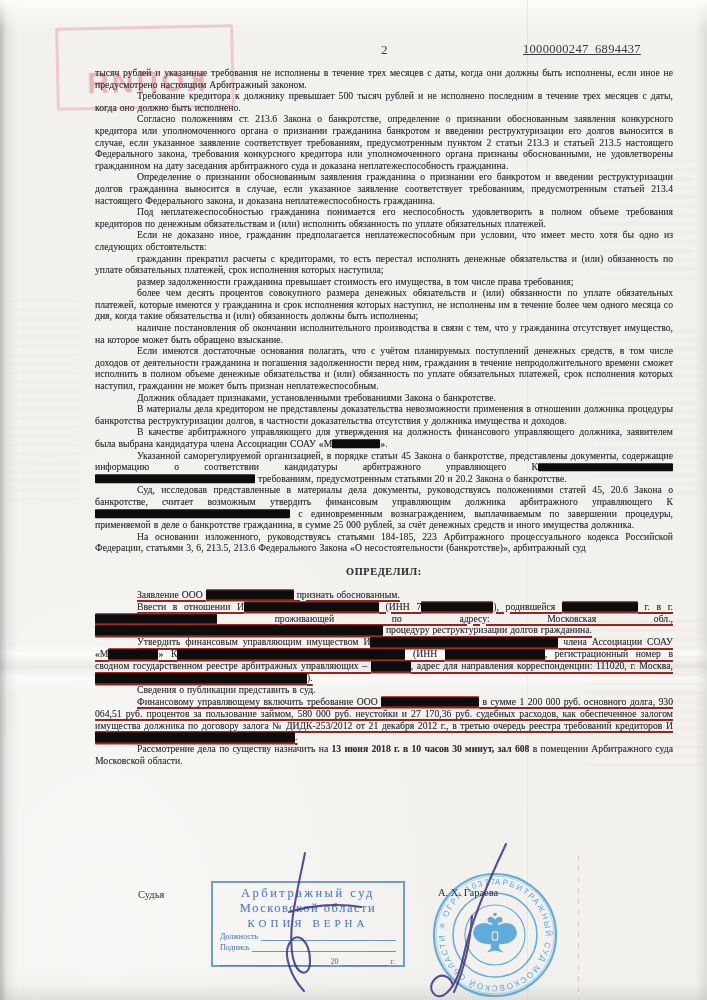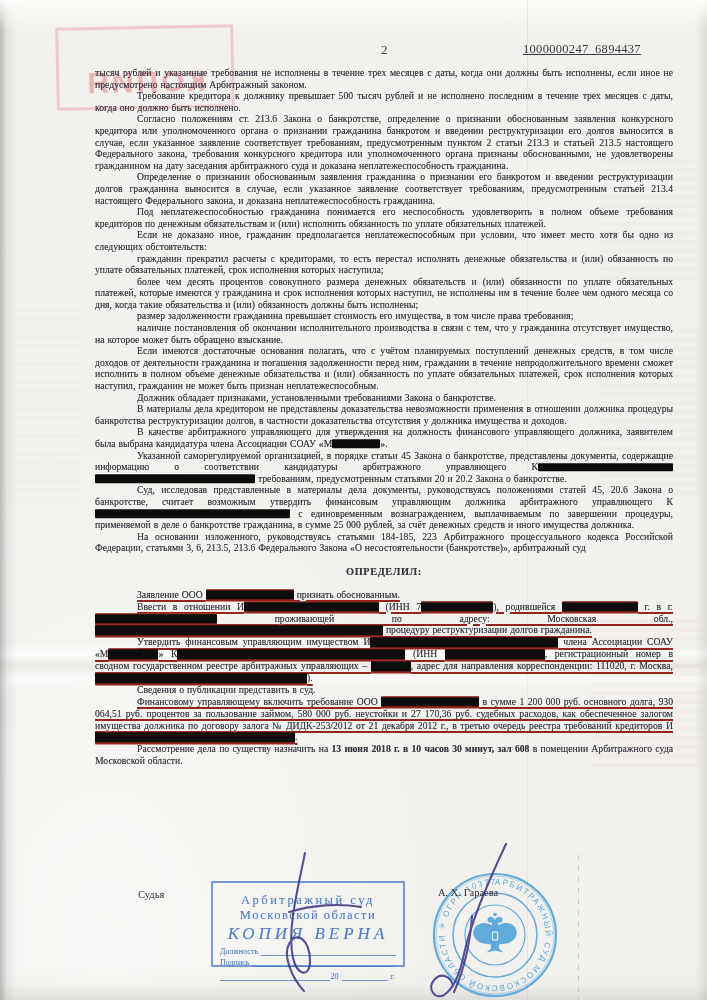--- a/index.html
+++ b/index.html
@@ -59,23 +59,23 @@
 
   .judge-label{position:absolute;left:138px;top:889px;font-size:10.5px;color:#34333b;}
   .judge-name{position:absolute;left:438px;top:887px;font-size:10.5px;color:#2f2e36;z-index:3;}
 
   .copy-stamp{
     position:absolute;left:211px;top:881px;width:190px;height:82px;
     border:2.5px solid rgba(74,124,194,.75);color:rgba(64,116,190,.88);
     text-align:center;z-index:2;background:rgba(255,255,255,.06);
     text-shadow:0 0 1px rgba(74,124,194,.35);
   }
-  .cs-line1{font-size:12.5px;letter-spacing:2.5px;margin-top:10px;}
+  .cs-line1{font-size:12.5px;letter-spacing:2.5px;margin-top:3px;}
   .cs-line2{font-size:12.5px;letter-spacing:1.5px;}
-  .cs-line3{font-size:17px;letter-spacing:4px;margin:1px 0 2px;font-style:italic;}
+  .cs-line3{font-size:11px;letter-spacing:4px;margin:1px 0 2px;}
   .cs-field{display:flex;font-size:8px;padding:0 7px;margin-top:2.5px;text-align:left;}
   .cs-field .rule{flex:1;border-bottom:1px solid rgba(74,124,194,.8);height:8px;margin-left:3px;}
   .cs-date{display:flex;font-size:8px;padding:0 7px;align-items:flex-end;margin-top:5px;}
   .cs-date .rule{border-bottom:1px solid rgba(74,124,194,.8);height:8px;}
   .cs-date .r1{flex:2.2;}.cs-date .r2{flex:.9;margin:0 2px;}
   .cs-date span{padding:0 1px;}
 
   .seal-wrap{position:absolute;left:430px;top:870px;width:130px;height:130px;z-index:2;}
   .sig-layer{position:absolute;inset:0;z-index:4;pointer-events:none;}
 </style>
@@ -99,22 +99,22 @@
   <div class="doc-id">1000000247_6894437</div>
 
   <div class="doc-body">
       <p class="">тысяч рублей и указанные требования не исполнены в течение трех месяцев с даты, когда они должны быть исполнены, если иное не предусмотрено настоящим Арбитражный законом.</p>
       <p class="ind">Требование кредитора к должнику превышает 500 тысяч рублей и не исполнено последним в течение трех месяцев с даты, когда оно должно быть исполнено.</p>
       <p class="ind">Согласно положениям ст. 213.6 Закона о банкротстве, определение о признании обоснованным заявления конкурсного кредитора или уполномоченного органа о признании гражданина банкротом и введении реструктуризации его долгов выносится в случае, если указанное заявление соответствует требованиям, предусмотренным пунктом 2 статьи 213.3 и статьей 213.5 настоящего Федерального закона, требования конкурсного кредитора или уполномоченного органа признаны обоснованными, не удовлетворены гражданином на дату заседания арбитражного суда и доказана неплатежеспособность гражданина.</p>
       <p class="ind">Определение о признании обоснованным заявления гражданина о признании его банкротом и введении реструктуризации долгов гражданина выносится в случае, если указанное заявление соответствует требованиям, предусмотренным статьей 213.4 настоящего Федерального закона, и доказана неплатежеспособность гражданина.</p>
       <p class="ind">Под неплатежеспособностью гражданина понимается его неспособность удовлетворить в полном объеме требования кредиторов по денежным обязательствам и (или) исполнить обязанность по уплате обязательных платежей.</p>
       <p class="ind">Если не доказано иное, гражданин предполагается неплатежеспособным при условии, что имеет место хотя бы одно из следующих обстоятельств:</p>
       <p class="ind">гражданин прекратил расчеты с кредиторами, то есть перестал исполнять денежные обязательства и (или) обязанность по уплате обязательных платежей, срок исполнения которых наступила;</p>
+      <p class="ind">размер задолженности гражданина превышает стоимость его имущества, в том числе права требования;</p>
       <p class="ind">более чем десять процентов совокупного размера денежных обязательств и (или) обязанности по уплате обязательных платежей, которые имеются у гражданина и срок исполнения которых наступил, не исполнены им в течение более чем одного месяца со дня, когда такие обязательства и (или) обязанность должны быть исполнены;</p>
-      <p class="ind">размер задолженности гражданина превышает стоимость его имущества, в том числе права требования;</p>
       <p class="ind">наличие постановления об окончании исполнительного производства в связи с тем, что у гражданина отсутствует имущество, на которое может быть обращено взыскание.</p>
       <p class="ind">Если имеются достаточные основания полагать, что с учётом планируемых поступлений денежных средств, в том числе доходов от деятельности гражданина и погашения задолженности перед ним, гражданин в течение непродолжительного времени сможет исполнить в полном объеме денежные обязательства и (или) обязанность по уплате обязательных платежей, срок исполнения которых наступил, гражданин не может быть признан неплатежеспособным.</p>
       <p class="ind">Должник обладает признаками, установленными требованиями Закона о банкротстве.</p>
       <p class="ind">В материалы дела кредитором не представлены доказательства невозможности применения в отношении должника процедуры банкротства реструктуризации долгов, в частности доказательства отсутствия у должника имущества и доходов.</p>
       <p class="ind">В качестве арбитражного управляющего  для утверждения на должность финансового управляющего должника, заявителем была выбрана кандидатура  члена Ассоциации СОАУ «М<span class="bar" style="width: 48px;"></span>».</p>
       <p class="ind">Указанной саморегулируемой организацией, в порядке статьи 45 Закона о банкротстве, представлены документы, содержащие информацию о соответствии кандидатуры арбитражного управляющего К<span class="bar" style="width: 135px;"></span> <span class="bar" style="width: 160px;"></span> требованиям, предусмотренным статьями 20 и 20.2 Закона о банкротстве.</p>
       <p class="ind">Суд, исследовав представленные в материалы дела документы, руководствуясь положениями статей 45, 20.6 Закона о банкротстве, считает возможным утвердить финансовым управляющим должника арбитражного управляющего К<span class="bar" style="width: 195px;"></span> с единовременным вознаграждением, выплачиваемым по завершении процедуры, применяемой в деле о банкротстве гражданина, в сумме 25 000 рублей, за счёт денежных средств и иного имущества должника.</p>
       <p class="ind">На основании изложенного, руководствуясь статьями 184-185, 223  Арбитражного процессуального кодекса Российской Федерации, статьями 3, 6, 213.5, 213.6 Федерального Закона «О несостоятельности (банкротстве)», арбитражный суд</p>
       <div class="opr-heading">ОПРЕДЕЛИЛ:</div>
       <p class="ind redline">Заявление ООО <span class="bar" style="width: 88px;"></span> признать обоснованным.</p>

